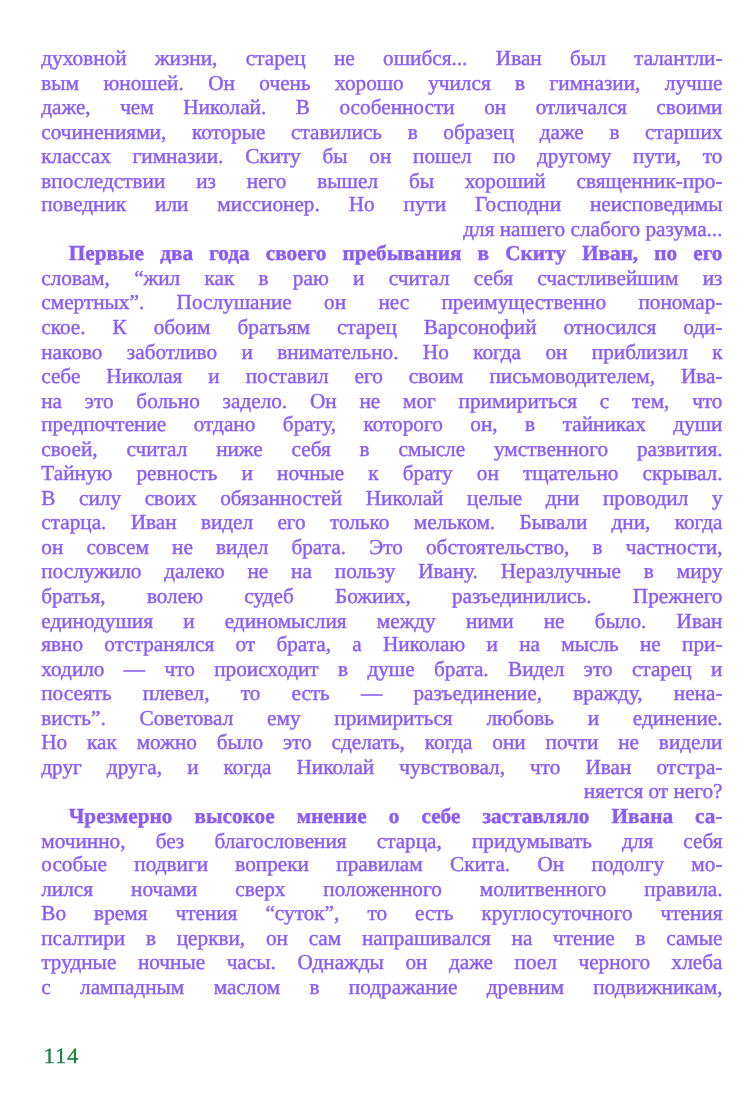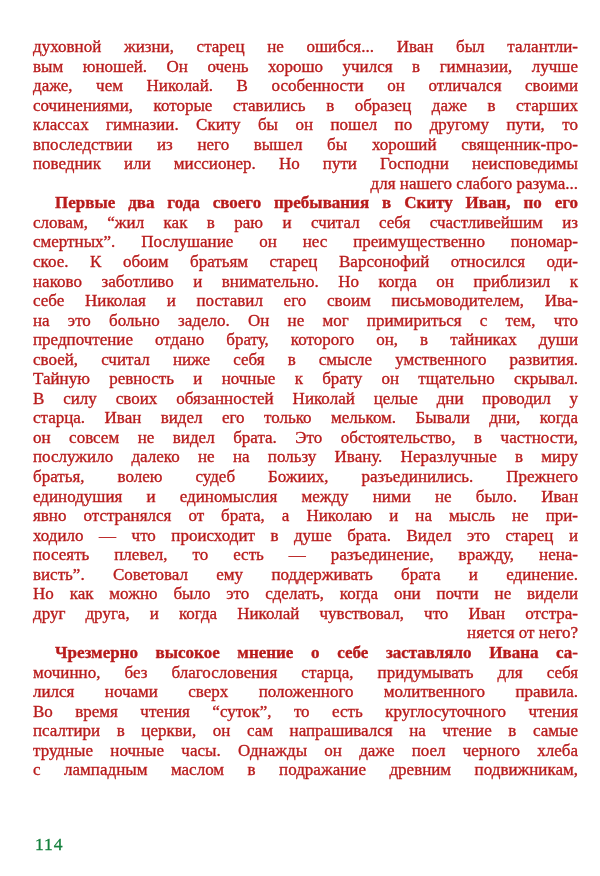--- a/index.html
+++ b/index.html
@@ -48,21 +48,21 @@
     font-size: 17.5px;
     line-height: 20px;
     -webkit-text-stroke: 0.3px currentColor;
     letter-spacing: 1px;
   }
 </style>
 </head>
 <body style="background: rgb(255, 255, 255);">
 
 <div class="book-page">
-  <div class="text-block" style="color: #b91c1c;">
+  <div class="text-block" style="color: #8b5cf6;">
       <div class="line just">духовной жизни, старец не ошибся... Иван был талантли-</div>
       <div class="line just">вым юношей. Он очень хорошо учился в гимназии, лучше</div>
       <div class="line just">даже, чем Николай. В особенности он отличался своими</div>
       <div class="line just">сочинениями, которые ставились в образец даже в старших</div>
       <div class="line just">классах гимназии. Скиту бы он пошел по другому пути, то</div>
       <div class="line just">впоследствии из него вышел бы хороший священник-про-</div>
       <div class="line just">поведник или миссионер. Но пути Господни неисповедимы</div>
       <div class="line">для нашего слабого разума...</div>
       <div class="line just indent">Первые два года своего пребывания в Скиту Иван, по его</div>
       <div class="line just">словам, “жил как в раю и считал себя счастливейшим из</div>
@@ -76,26 +76,27 @@
       <div class="line just">Тайную ревность и ночные к брату он тщательно скрывал.</div>
       <div class="line just">В силу своих обязанностей Николай целые дни проводил у</div>
       <div class="line just">старца. Иван видел его только мельком. Бывали дни, когда</div>
       <div class="line just">он совсем не видел брата. Это обстоятельство, в частности,</div>
       <div class="line just">послужило далеко не на пользу Ивану. Неразлучные в миру</div>
       <div class="line just">братья, волею судеб Божиих, разъединились. Прежнего</div>
       <div class="line just">единодушия и единомыслия между ними не было. Иван</div>
       <div class="line just">явно отстранялся от брата, а Николаю и на мысль не при-</div>
       <div class="line just">ходило — что происходит в душе брата. Видел это старец и</div>
       <div class="line just">посеять плевел, то есть — разъединение, вражду, нена-</div>
-      <div class="line just">висть”. Советовал ему поддерживать брата и единение.</div>
+      <div class="line just">висть”. Советовал ему примириться любовь и единение.</div>
       <div class="line just">Но как можно было это сделать, когда они почти не видели</div>
       <div class="line just">друг друга, и когда Николай чувствовал, что Иван отстра-</div>
       <div class="line">няется от него?</div>
       <div class="line just indent">Чрезмерно высокое мнение о себе заставляло Ивана са-</div>
       <div class="line just">мочинно, без благословения старца, придумывать для себя</div>
+      <div class="line just">особые подвиги вопреки правилам Скита. Он подолгу мо-</div>
       <div class="line just">лился ночами сверх положенного молитвенного правила.</div>
       <div class="line just">Во время чтения “суток”, то есть круглосуточного чтения</div>
       <div class="line just">псалтири в церкви, он сам напрашивался на чтение в самые</div>
       <div class="line just">трудные ночные часы. Однажды он даже поел черного хлеба</div>
       <div class="line just">с лампадным маслом в подражание древним подвижникам,</div>
     </div>
   <div class="page-number">114</div>
 </div>
 
 </body></html>

